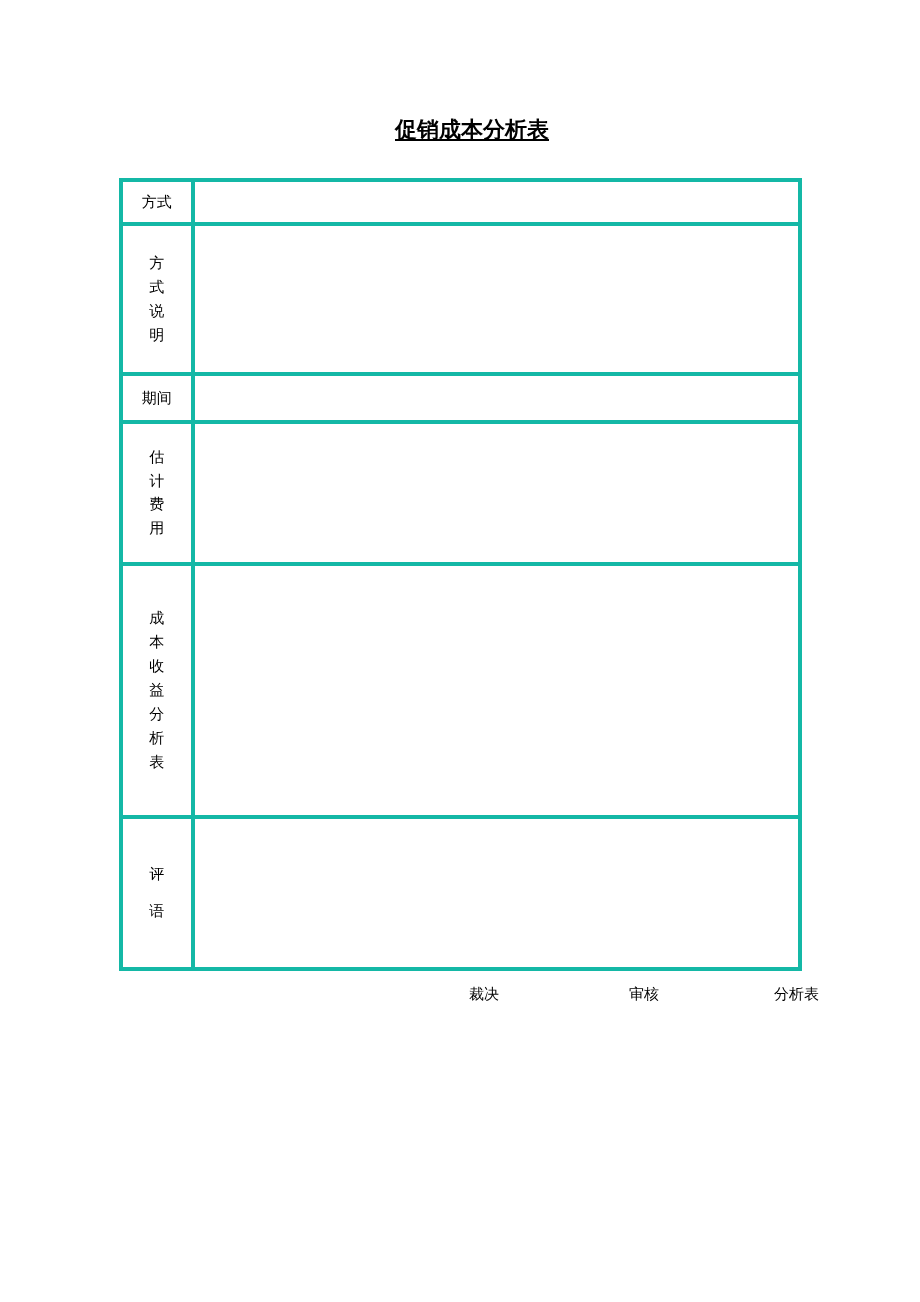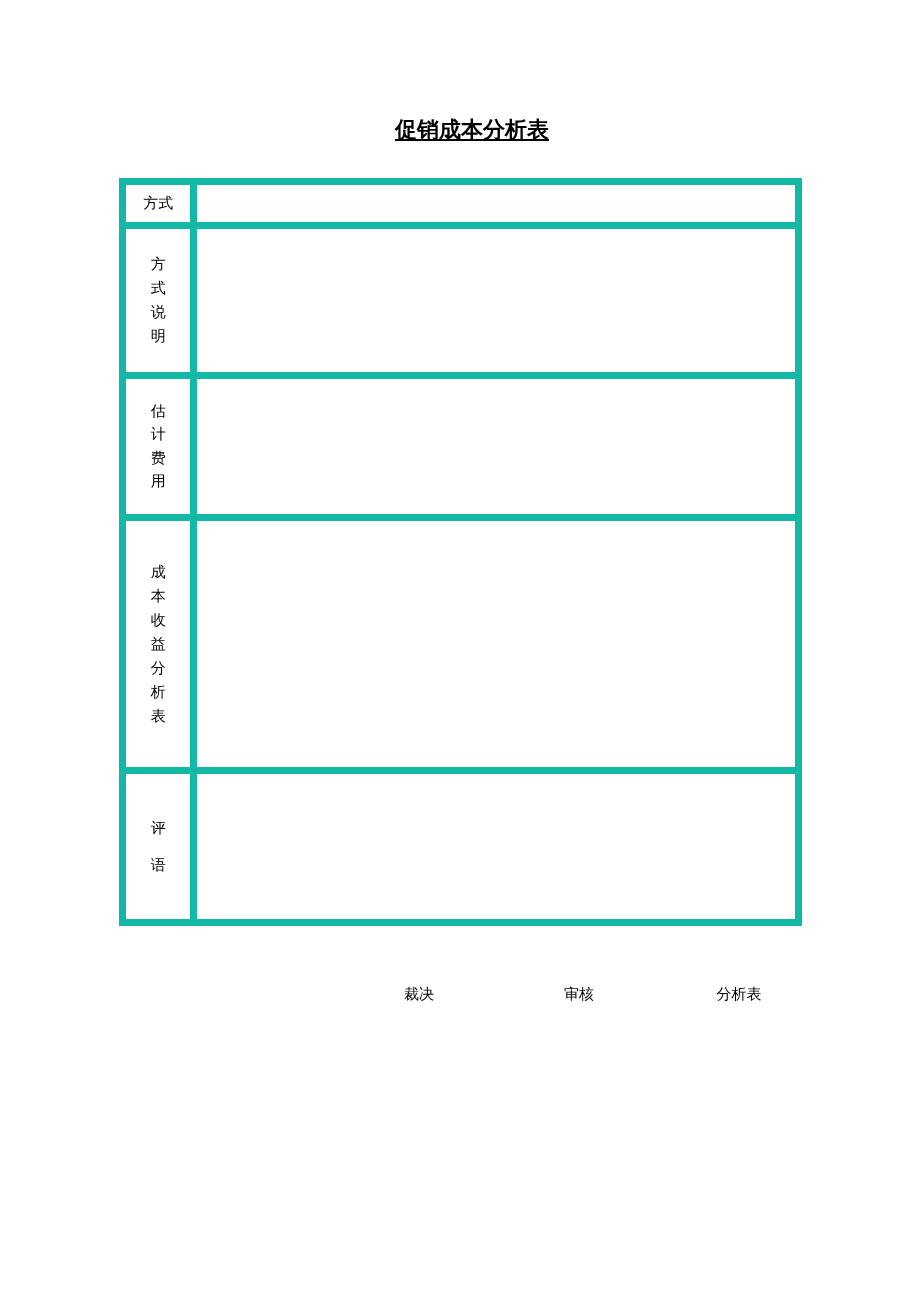--- a/index.html
+++ b/index.html
@@ -23,21 +23,21 @@
     }
     .form-table {
       position: absolute;
       top: 178px;
       left: 119px;
       width: 683px;
       border-collapse: collapse;
       border: 2px solid #000;
     }
     .form-table td {
-      border: 7px solid #14b8a6;
+      border: 4px solid #14b8a6;
       vertical-align: middle;
     }
     .label-cell {
       width: 72px;
       text-align: center;
       font-size: 15px;
     }
     .value-cell {
       width: 611px;
     }
@@ -54,21 +54,21 @@
     .row-6  { height: 152px; }
     .footer-line {
       position: absolute;
       top: 985px;
       left: 119px;
       width: 683px;
       font-size: 15px;
       display: flex;
     }
     .footer-spacer { flex: 0 0 220px; }
-    .footer-item { flex: 0 0 160px; text-align: center; }
+    .footer-item { flex: 0 0 160px; text-align: right; }
     .vstack-4 .vchar { margin: 9px 0; }
     .vstack-4b .vchar { margin: 8.5px 0; }
     .vstack-7 .vchar { margin: 9px 0; }
     .vstack-2 .vchar { margin: 22px 0; }
   </style>
 </head>
 <body>
 
 <div class="page-title">促销成本分析表</div>
 
@@ -78,20 +78,24 @@
     <td class="label-cell">方式</td>
     <td class="value-cell"></td>
   </tr>
   <tr class="row-2">
     <td class="label-cell vstack-4">
       <span class="vchar">方</span>
       <span class="vchar">式</span>
       <span class="vchar">说</span>
       <span class="vchar">明</span>
     </td>
+    <td class="value-cell"></td>
+  </tr>
+  <tr class="row-3">
+    <td class="label-cell">期间</td>
     <td class="value-cell"></td>
   </tr>
   <tr class="row-4">
     <td class="label-cell vstack-4b">
       <span class="vchar">估</span>
       <span class="vchar">计</span>
       <span class="vchar">费</span>
       <span class="vchar">用</span>
     </td>
     <td class="value-cell"></td>

